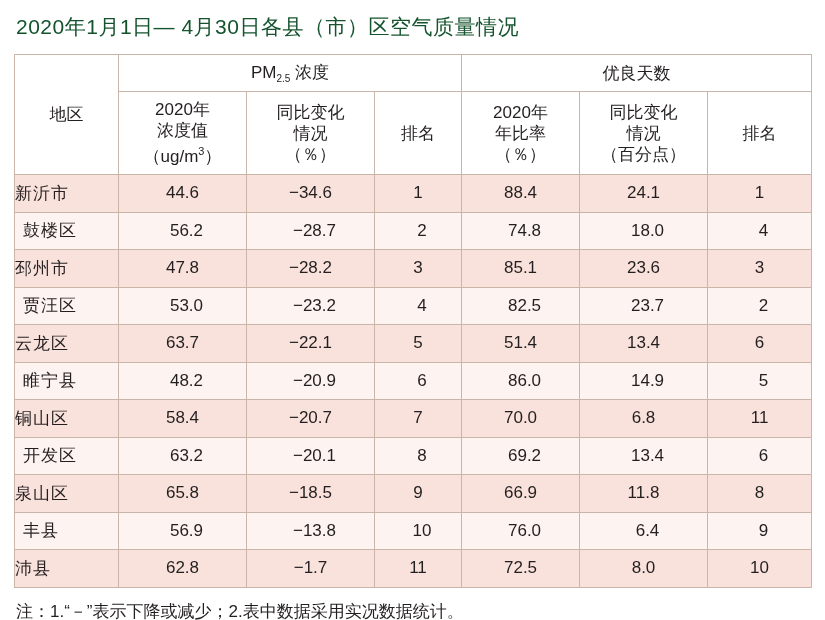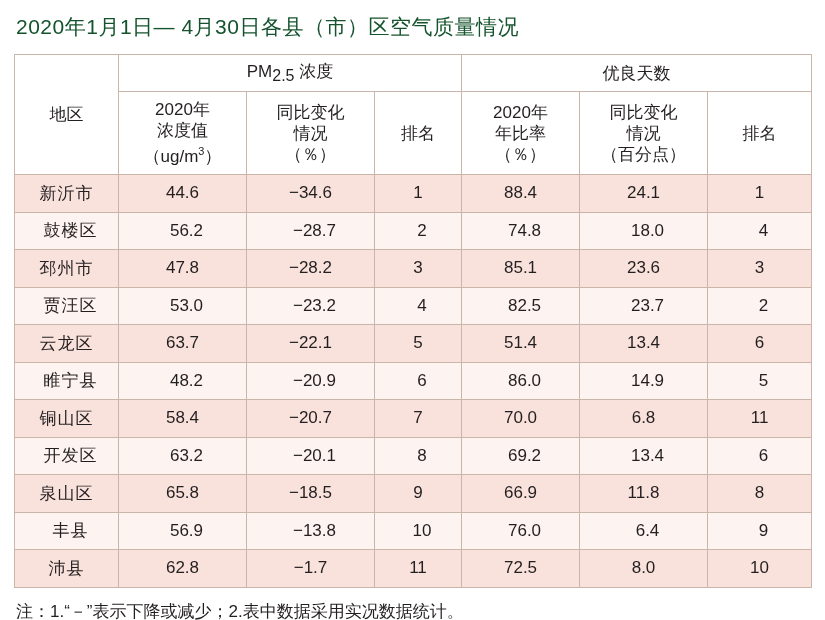--- a/index.html
+++ b/index.html
@@ -79,24 +79,24 @@
     font-size: 17px;
   }
   tbody tr.odd td {
     background: #fae2dc;
   }
   tbody tr.even td {
     background: #fdf3f0;
     padding-left: 8px;
   }
   tbody td.region {
-    text-align: center;
+    text-align: left;
     letter-spacing: 1px;
   }
-  .sub { font-size: 16px; vertical-align: sub; }
+  .sub { font-size: 10px; vertical-align: sub; }
   .sup { font-size: 11px; vertical-align: super; }
   .note {
     margin: 12px 2px 0 2px;
     font-size: 17px;
     line-height: 24px;
     color: #231f20;
     white-space: nowrap;
   }
   .nowrap { white-space: nowrap; }
 </style>

